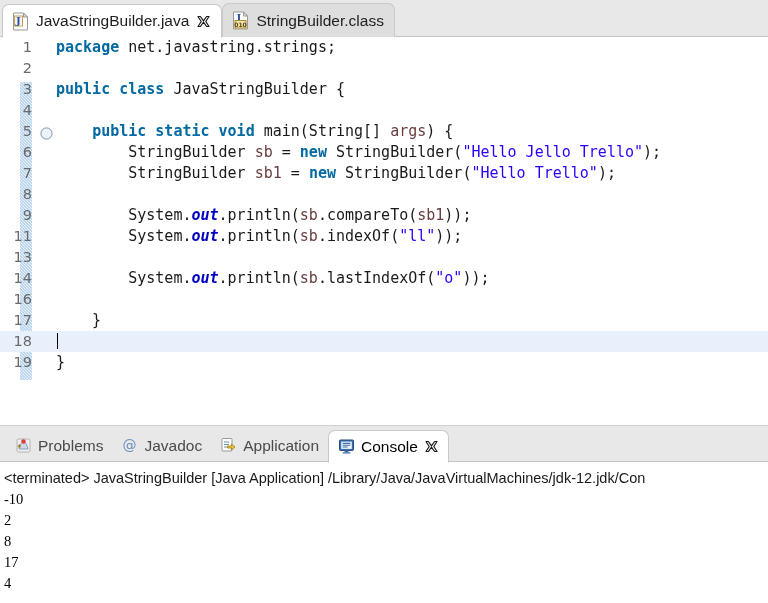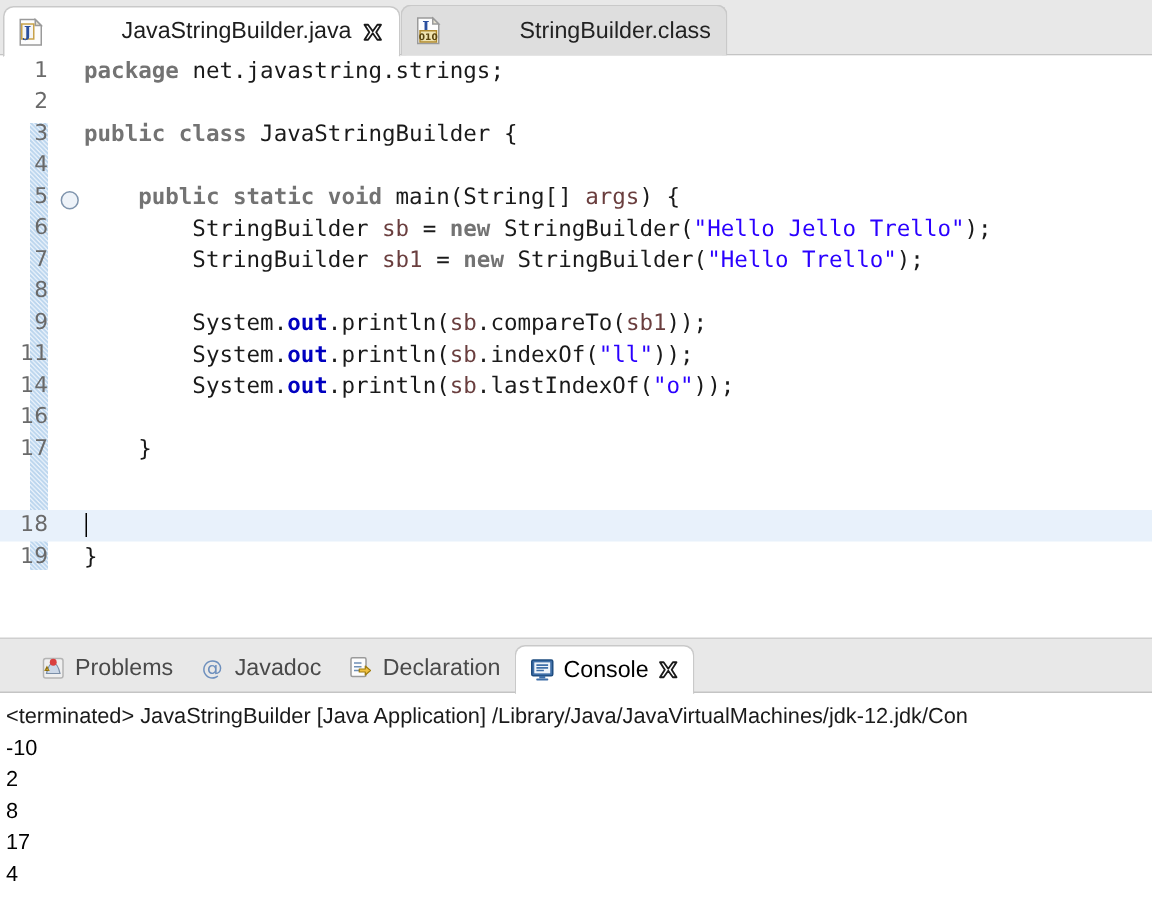--- a/index.html
+++ b/index.html
@@ -50,21 +50,21 @@
     border: 1px solid #c9c9c9;
     border-bottom: 1px solid #ffffff;
     margin-bottom: -1px;
   }
   .etab.inactive {
     background: #dedede;
     border: 1px solid #c9c9c9;
     border-bottom: none;
     color: #222;
   }
-  .etab-label { line-height: 1; margin-left: 45px; }
+  .etab-label { line-height: 1; }
   .etab-close {
     width: 15px; height: 15px;
     display: inline-block;
     position: relative;
     flex: none;
   }
   .etab-close svg { display:block; }
 
   
   .ficon { width: 17px; height: 19px; flex: none; display:block; }
@@ -96,21 +96,21 @@
     line-height: 21px;
     z-index: 2;
   }
   .cline {
     position: relative;
     height: 21px;
     white-space: pre;
     display: flex;
     align-items: center;
   }
-  .cline.current { background: #e8f1fb; margin-top: 30px; }
+  .cline.current { background: #e8f1fb; }
   .lnum {
     width: 36px;
     flex: none;
     text-align: right;
     padding-right: 4px;
     box-sizing: border-box;
     color: #6a6a6a;
     font-family: "DejaVu Sans", sans-serif;
     font-size: 14.5px;
     z-index: 3;
@@ -119,45 +119,45 @@
     position: absolute;
     left: 40px; top: 4px;
     width: 13px; height: 13px;
     z-index: 4;
   }
   .ctext {
     padding-left: 20px;
     color: #1a1a1a;
     position: relative;
   }
-  .kw   { color: #737373; font-weight: bold; }
+  .kw   { color: #0369a1; font-weight: bold; }
   .str  { color: #2a00ff; }
   .var  { color: #6a3e3e; }
-  .stat { color: #0000c0; font-weight: bold; }
+  .stat { color: #0000c0; font-weight: bold; font-style: italic; }
   .caret {
     display: inline-block;
     width: 1px;
     height: 16px;
     background: #000;
     vertical-align: -3px;
     margin-left: 1px;
   }
 
   
   .bottom-panel {
     position: relative;
     height: 178px;
     background: #ffffff;
   }
   .view-tabbar {
     height: 36px;
     background: #e8e8e8;
     display: flex;
     align-items: flex-end;
-    padding-left: 18px;
+    padding-left: 6px;
     box-sizing: border-box;
     position: relative;
   }
   .view-tabbar::after {
     content: "";
     position: absolute;
     left: 0; right: 0; bottom: 0;
     height: 1px;
     background: #c4c4c4;
   }
@@ -193,21 +193,21 @@
   .console-header {
     font-family: "Liberation Sans", sans-serif;
     font-size: 14.5px;
     color: #1a1a1a;
     white-space: nowrap;
     overflow: hidden;
     height: 20px;
     line-height: 20px;
   }
   .console-out {
-    font-family: Liberation Sans, sans-serif;
+    font-family: Liberation Serif, serif;
     font-size: 14.5px;
     line-height: 21px;
     color: #000;
     padding-top: 1px;
   }
   .console-out div { white-space: pre; height: 21px; }
 </style>
 </head>
 <body>
 
@@ -254,20 +254,21 @@
       <div class="cline"><span class="lnum">4</span><span class="ctext"></span></div>
       <div class="cline"><span class="lnum">5</span><span class="fold-marker"><svg width="13" height="13" viewBox="0 0 13 13">
             <circle cx="6.5" cy="6.5" r="5.6" fill="#eef3f9" stroke="#7f94ad" stroke-width="1"></circle>
             <path d="M3.6 6.5 h5.8" stroke="#4a6party" stroke-width="1.3"></path>
           </svg></span><span class="ctext"><span>    </span><span class="kw">public static void </span><span>main(String[] </span><span class="var">args</span><span>) {</span></span></div>
       <div class="cline"><span class="lnum">6</span><span class="ctext"><span>        StringBuilder </span><span class="var">sb</span><span> = </span><span class="kw">new </span><span>StringBuilder(</span><span class="str">"Hello Jello Trello"</span><span>);</span></span></div>
       <div class="cline"><span class="lnum">7</span><span class="ctext"><span>        StringBuilder </span><span class="var">sb1</span><span> = </span><span class="kw">new </span><span>StringBuilder(</span><span class="str">"Hello Trello"</span><span>);</span></span></div>
       <div class="cline"><span class="lnum">8</span><span class="ctext"></span></div>
       <div class="cline"><span class="lnum">9</span><span class="ctext"><span>        System.</span><span class="stat">out</span><span>.println(</span><span class="var">sb</span><span>.compareTo(</span><span class="var">sb1</span><span>));</span></span></div>
       <div class="cline"><span class="lnum">11</span><span class="ctext"><span>        System.</span><span class="stat">out</span><span>.println(</span><span class="var">sb</span><span>.indexOf(</span><span class="str">"ll"</span><span>));</span></span></div>
+      <div class="cline"><span class="lnum">13</span><span class="ctext"></span></div>
       <div class="cline"><span class="lnum">14</span><span class="ctext"><span>        System.</span><span class="stat">out</span><span>.println(</span><span class="var">sb</span><span>.lastIndexOf(</span><span class="str">"o"</span><span>));</span></span></div>
       <div class="cline"><span class="lnum">16</span><span class="ctext"></span></div>
       <div class="cline"><span class="lnum">17</span><span class="ctext"><span>    }</span></span></div>
       <div class="cline current"><span class="lnum">18</span><span class="ctext"><span class="caret"></span></span></div>
       <div class="cline"><span class="lnum">19</span><span class="ctext"><span>}</span></span></div>
     </div>
 </div>
 
 <div class="bottom-panel">
 
@@ -296,21 +297,21 @@
     </div>
 
     <div class="vtab">
       <span>
         <svg class="vicon" viewBox="0 0 17 17">
           <rect x="2" y="1.5" width="10" height="12.5" rx="1" fill="#fdfdfd" stroke="#9a9a9a"></rect>
           <path d="M4 5 h5 M4 7.5 h5 M4 10 h4" stroke="#6f8fb5" stroke-width="1" fill="none"></path>
           <path d="M7.5 9 h4 v-2 l3.5 3 l-3.5 3 v-2 h-4 z" fill="#f0c040" stroke="#a07d10" stroke-width="0.8" stroke-linejoin="round"></path>
         </svg>
       </span>
-      <span>Declaration</span>
+      <span>Application</span>
     </div>
 
     <div class="vtab active">
       <span>
         <svg class="vicon" viewBox="0 0 17 17">
           <rect x="1.5" y="2" width="14" height="10.5" rx="1" fill="#3f6fa8" stroke="#1f4d80"></rect>
           <rect x="3.2" y="3.6" width="10.6" height="7.3" fill="#eef4fb"></rect>
           <path d="M4.6 5.4 h7.8 M4.6 7.2 h7.8 M4.6 9 h5" stroke="#3f6fa8" stroke-width="1.1"></path>
           <rect x="6.5" y="12.5" width="4" height="1.8" fill="#3f6fa8"></rect>
           <rect x="4.5" y="14.3" width="8" height="1.3" rx="0.5" fill="#3f6fa8"></rect>

